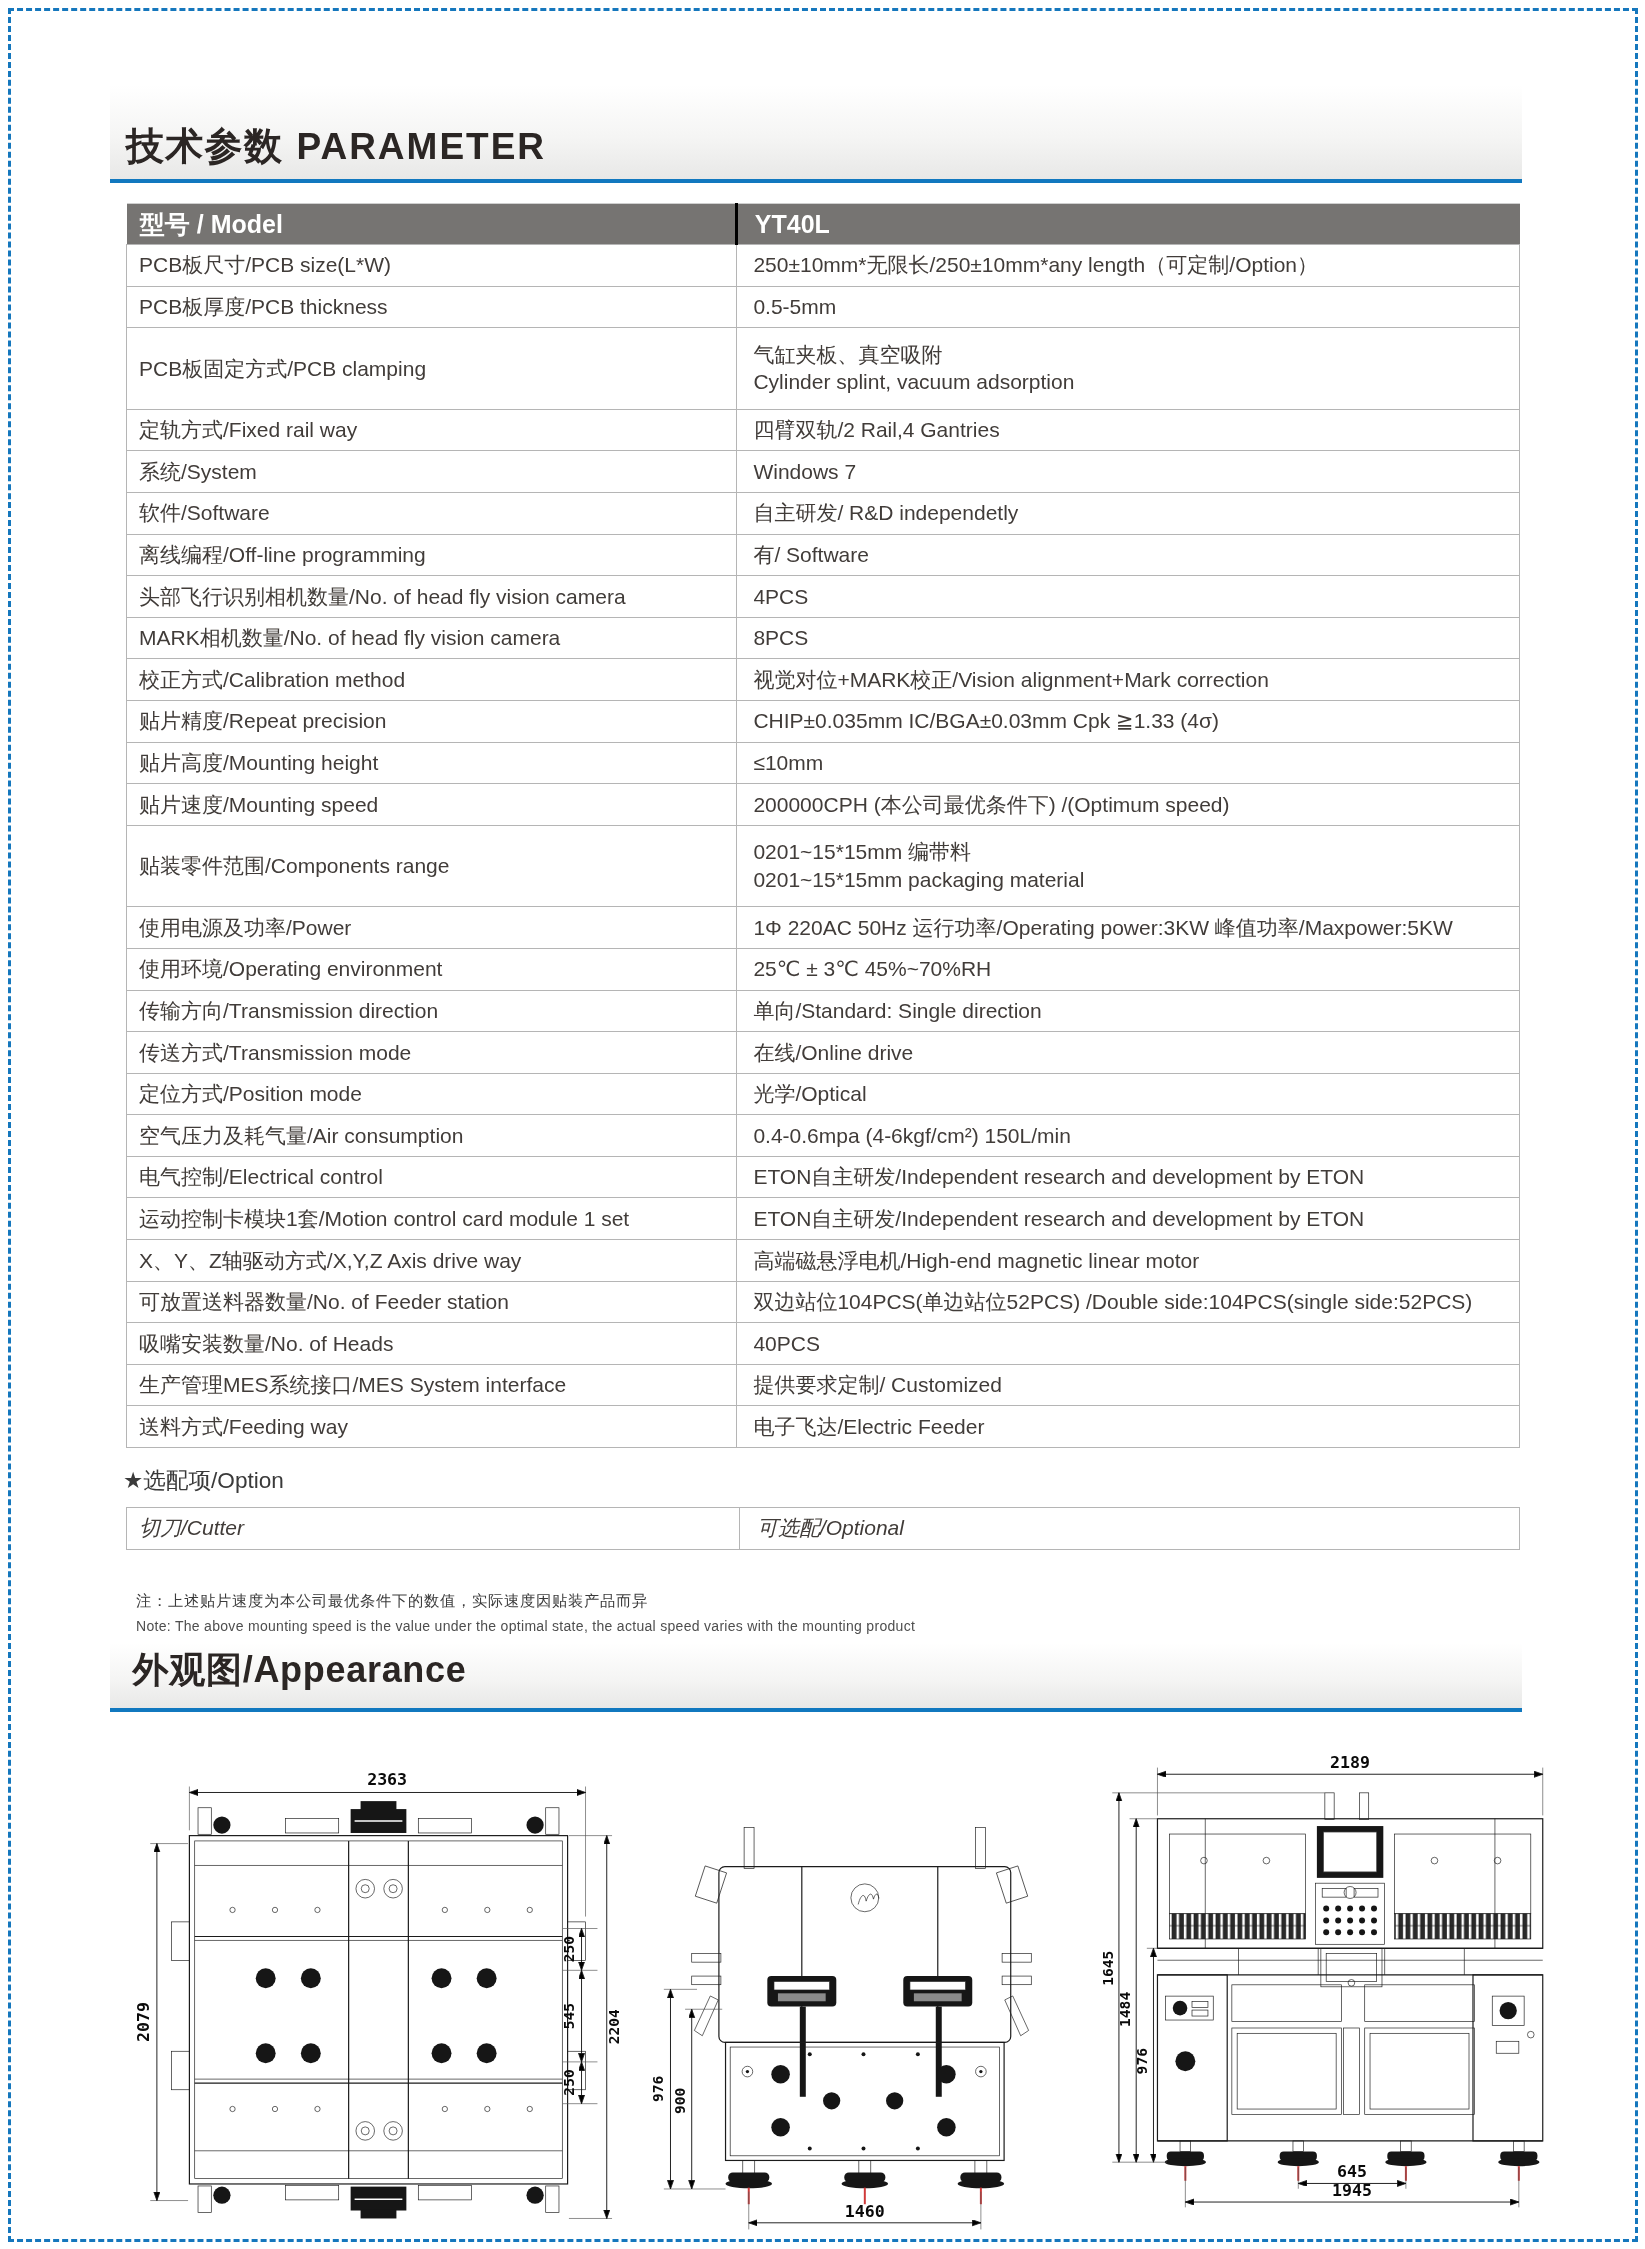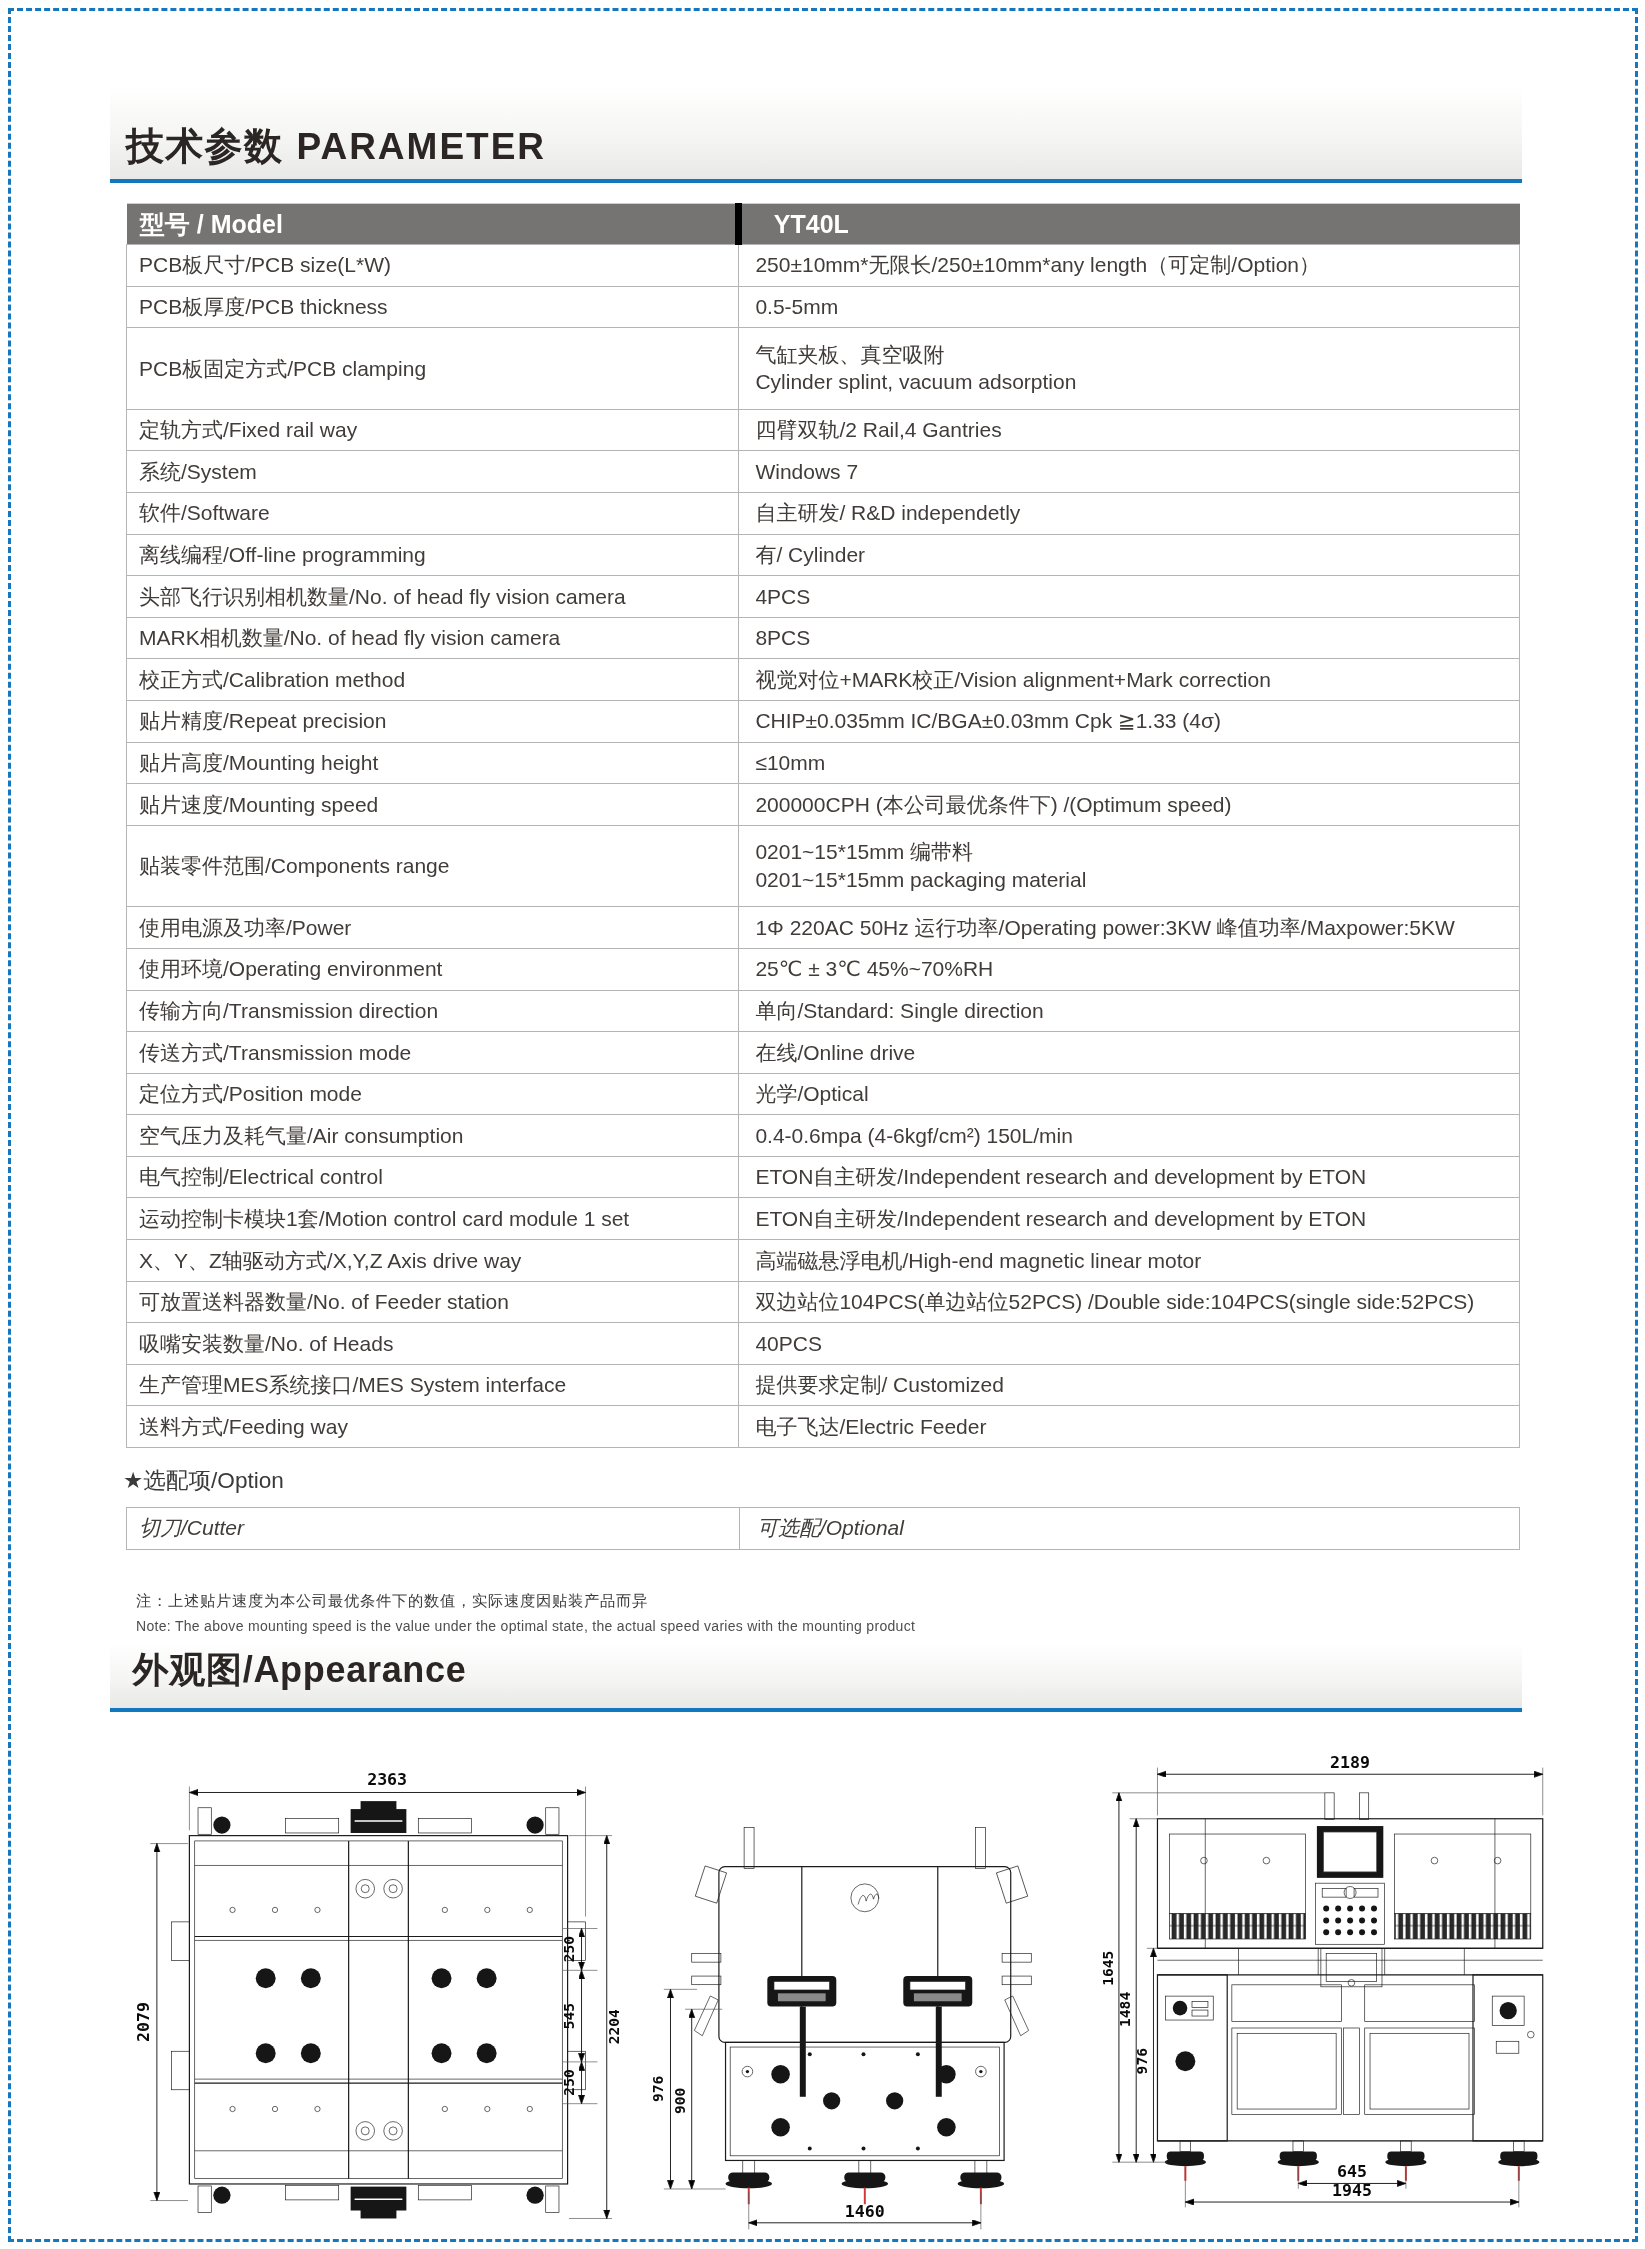--- a/index.html
+++ b/index.html
@@ -15,21 +15,21 @@
   .banner h1,.banner h2{margin:0;padding:0;color:#2b2624;display:flex;align-items:baseline;gap:13.3px;}
   .banner h1 .cn{font-size:38px;font-weight:800;letter-spacing:1.3px;}
   .banner h1 .en{font-size:37px;font-weight:600;letter-spacing:2px;}
   .banner h2{font-size:36px;font-weight:800;letter-spacing:0.7px;}
 
   
   table.spec{margin:20px 0 0 126px;width:1394px;border-collapse:collapse;table-layout:fixed;}
   table.spec th{background:#767472;color:#ffffff;height:40px;text-align:left;font-size:25px;font-weight:700;
                 padding:0 0 0 13.3px;border-top:1.3px solid #cfcfcf;}
   table.spec th.col-label{width:595px;}
-  table.spec th.col-value{border-left:7px solid #000000;padding-left:32px;}
+  table.spec th.col-value{border-left:3px solid #000000;padding-left:17px;}
   table.spec td{border:1.3px solid #b5b5b5;font-size:21px;color:#413c39;height:38px;
                 line-height:1.32;vertical-align:middle;white-space:pre-line;margin-top:30px;}
   table.spec td.c-label{padding:1.3px 5.3px 1.3px 12px;}
   table.spec td.c-value{padding:1.3px 5.3px 1.3px 16.6px;}
   table.spec tr.tall td{height:78px;}
 
   
   .option-title{margin:17px 12px 0 123px;font-size:22.6px;color:#3a3a3a;}
   table.option{margin:10.6px 0 0 126px;width:1394px;border-collapse:collapse;table-layout:fixed;font-style:italic;}
   table.option td{border:1.3px solid #b5b5b5;font-size:21px;color:#413c39;height:41px;vertical-align:middle;}
@@ -96,21 +96,21 @@
         <tr>
           <td class="c-label">系统/System</td>
           <td class="c-value">Windows 7</td>
         </tr>
         <tr>
           <td class="c-label">软件/Software</td>
           <td class="c-value">自主研发/ R&amp;D independetly</td>
         </tr>
         <tr>
           <td class="c-label">离线编程/Off-line programming</td>
-          <td class="c-value">有/ Cylinder</td>
+          <td class="c-value">有/ Software</td>
         </tr>
         <tr>
           <td class="c-label">头部飞行识别相机数量/No. of head fly vision camera</td>
           <td class="c-value">4PCS</td>
         </tr>
         <tr>
           <td class="c-label">MARK相机数量/No. of head fly vision camera</td>
           <td class="c-value">8PCS</td>
         </tr>
         <tr>

